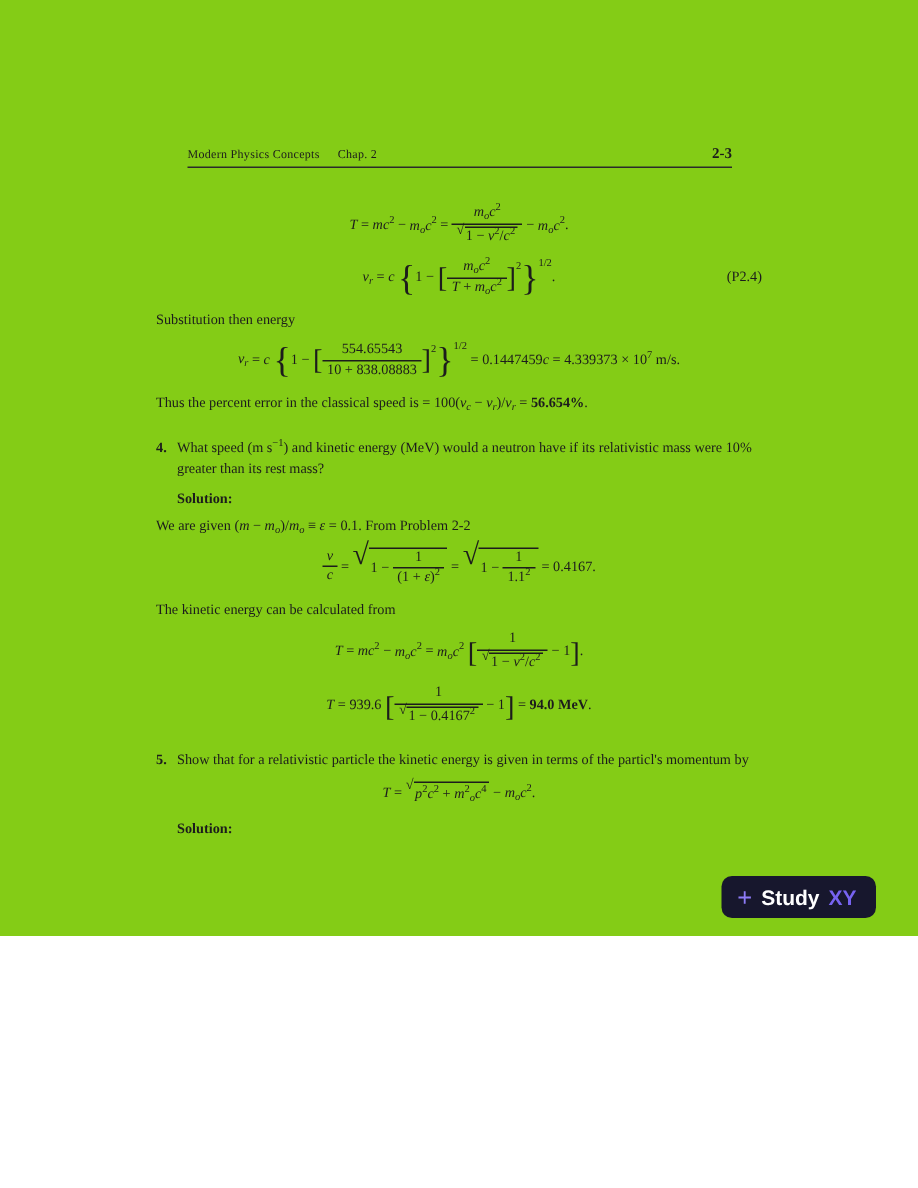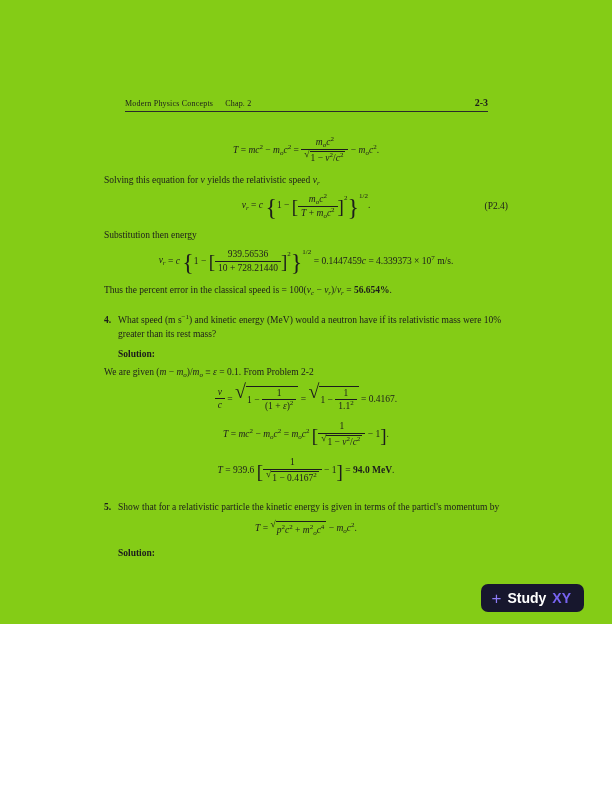--- a/index.html
+++ b/index.html
@@ -65,44 +65,44 @@
     <div class="h-page">2-3</div>
   </div>
 
   <div class="bodyarea">
 
     <div class="eq"><i>T</i> = <i>mc</i><sup>2</sup> − <i>m<sub>o</sub>c</i><sup>2</sup> = <span class="frac"><span class="fn"><i>m<sub>o</sub>c</i><sup>2</sup></span><span class="fd"><span class="sqrt">
               <span class="rad">√</span>
               <span class="sqb">1 − <i>v</i><sup>2</sup>/<i>c</i><sup>2</sup></span>
             </span></span></span> − <i>m<sub>o</sub>c</i><sup>2</sup>.</div>
 
-    <p class="para">Solving this equation for <i>v</i> yields the relativistic speed <i>v<sub>r</sub></i></p>
     <div class="eq labeled">
       <span><i>v<sub>r</sub></i> = <i>c</i> <span class="big b35">{</span>1 − <span class="big b3">[</span><span class="frac"><span class="fn"><i>m<sub>o</sub>c</i><sup>2</sup></span><span class="fd"><i>T</i> + <i>m<sub>o</sub>c</i><sup>2</sup></span></span><span class="big b3">]</span><sup class="hi">2</sup><span class="big b35">}</span><sup class="hi2">1/2</sup>.</span>
       <span class="eqlabel">(P2.4)</span>
     </div>
 
     <p class="para">Substitution then energy</p>
-    <div class="eq"><i>v<sub>r</sub></i> = <i>c</i> <span class="big b35">{</span>1 − <span class="big b3">[</span><span class="frac"><span class="fn">939.56536</span><span class="fd">10 + 728.21440</span></span><span class="big b3">]</span><sup class="hi">2</sup><span class="big b35">}</span><sup class="hi2">1/2</sup> = 0.1447459<i>c</i> = 4.339373 × 10<sup>7</sup> m/s.</div>
+    <div class="eq"><i>v<sub>r</sub></i> = <i>c</i> <span class="big b35">{</span>1 − <span class="big b3">[</span><span class="frac"><span class="fn">554.65543</span><span class="fd">10 + 838.08883</span></span><span class="big b3">]</span><sup class="hi">2</sup><span class="big b35">}</span><sup class="hi2">1/2</sup> = 0.1447459<i>c</i> = 4.339373 × 10<sup>7</sup> m/s.</div>
 
     <p class="para ind">Thus the percent error in the classical speed is = 100(<i>v<sub>c</sub></i> − <i>v<sub>r</sub></i>)/<i>v<sub>r</sub></i> = <b>56.654%</b>.</p>
 
     <div class="li sec">
       <span class="li-num">4.</span>
       <span class="li-text">What speed (m s<sup>−1</sup>) and kinetic energy (MeV) would a neutron have if its relativistic mass were 10% greater than its rest mass?</span>
     </div>
     <p class="sol">Solution:</p>
     <p class="para ind">We are given (<i>m</i> − <i>m<sub>o</sub></i>)/<i>m<sub>o</sub></i> ≡ <i>ε</i> = 0.1. From Problem 2-2</p>
     <div class="eq"><span class="frac"><span class="fn"><i>v</i></span><span class="fd"><i>c</i></span></span> = <span class="sqrt tall">
           <span class="rad">√</span>
           <span class="sqb">1 − <span class="frac"><span class="fn">1</span><span class="fd">(1 + <i>ε</i>)<sup>2</sup></span></span></span>
         </span> = <span class="sqrt tall">
           <span class="rad">√</span>
           <span class="sqb">1 − <span class="frac"><span class="fn">1</span><span class="fd">1.1<sup>2</sup></span></span></span>
         </span> = 0.4167.</div>
+    <p class="para ind">The kinetic energy can be calculated from</p>
     <div class="eq"><i>T</i> = <i>mc</i><sup>2</sup> − <i>m<sub>o</sub>c</i><sup>2</sup> = <i>m<sub>o</sub>c</i><sup>2</sup> <span class="big b3">[</span><span class="frac"><span class="fn">1</span><span class="fd"><span class="sqrt">
               <span class="rad">√</span>
               <span class="sqb">1 − <i>v</i><sup>2</sup>/<i>c</i><sup>2</sup></span>
             </span></span></span> − 1<span class="big b3">]</span>.</div>
     <div class="eq"><i>T</i> = 939.6 <span class="big b3">[</span><span class="frac"><span class="fn">1</span><span class="fd"><span class="sqrt">
               <span class="rad">√</span>
               <span class="sqb">1 − 0.4167<sup>2</sup></span>
             </span></span></span> − 1<span class="big b3">]</span> = <b>94.0 MeV</b>.</div>
 
     <div class="li sec">

